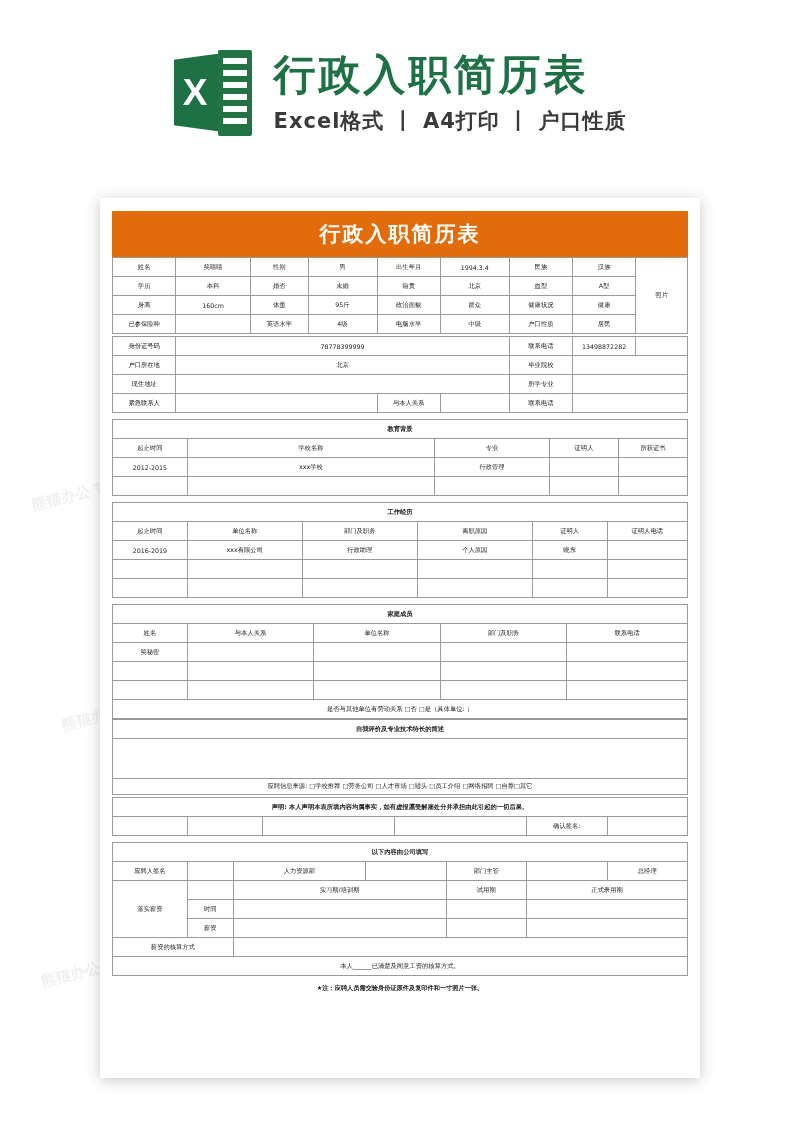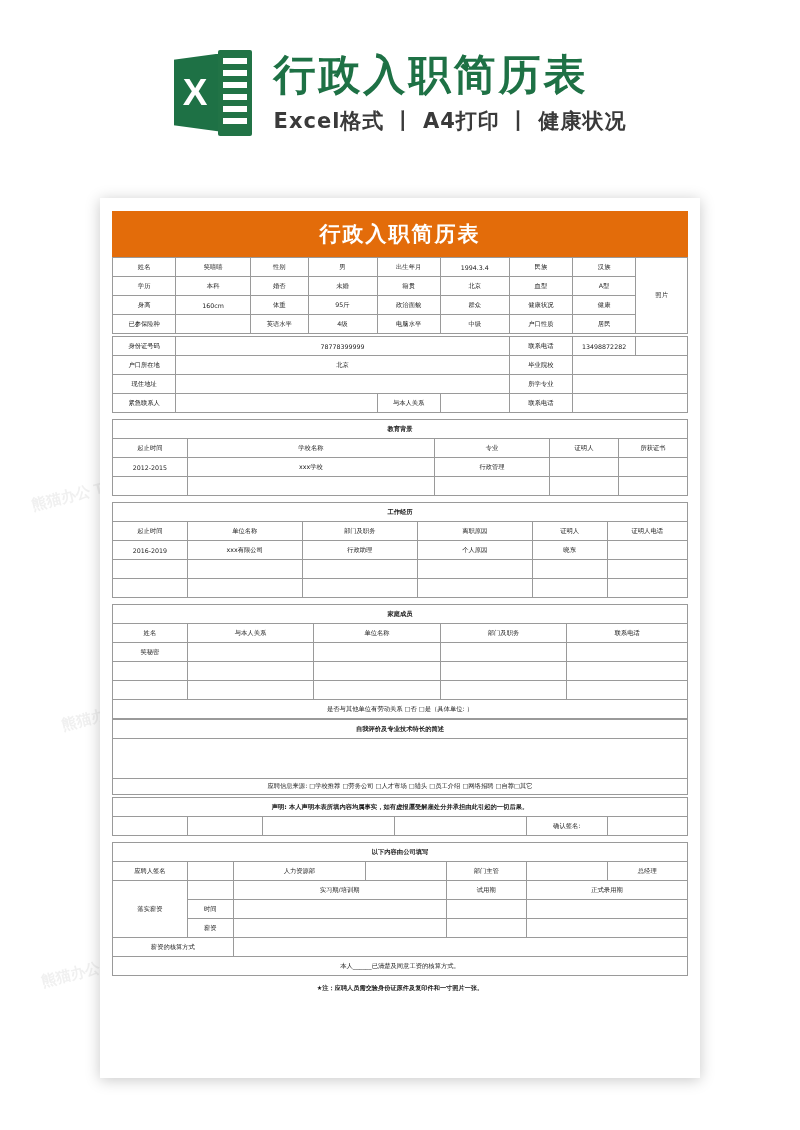--- a/index.html
+++ b/index.html
@@ -179,21 +179,21 @@
         <div class="bar" style="top:8px;"></div>
         <div class="bar" style="top:20px;"></div>
         <div class="bar" style="top:32px;"></div>
         <div class="bar" style="top:44px;"></div>
         <div class="bar" style="top:56px;"></div>
         <div class="bar" style="top:68px;"></div>
       </div>
     </div>
     <div class="banner-text">
       <div class="banner-title">行政入职简历表</div>
-      <div class="banner-sub">Excel格式 丨 A4打印 丨 健康状况</div>
+      <div class="banner-sub">Excel格式 丨 A4打印 丨 户口性质</div>
     </div>
   </div>
 
   <div class="paper">
 
     <div class="sheet-title">行政入职简历表</div>
 
     <table class="grid">
       <colgroup>
         <col style="width:11%">

